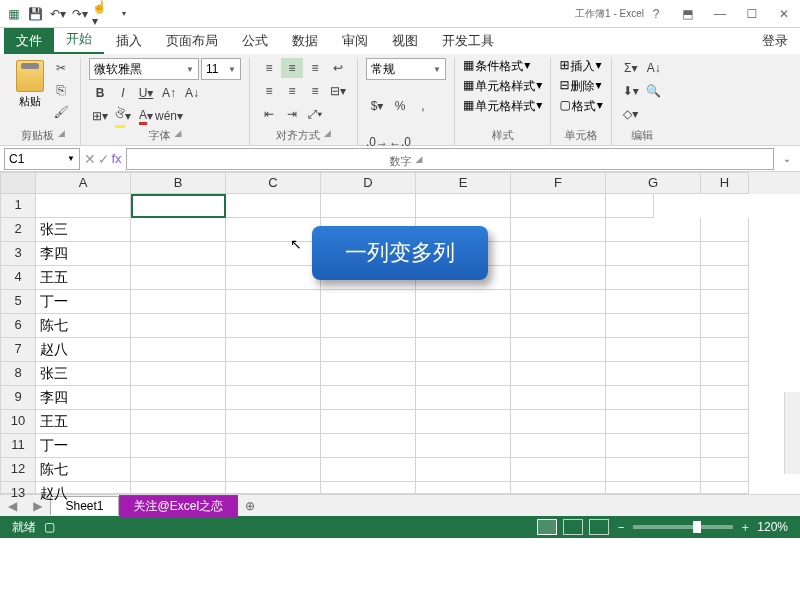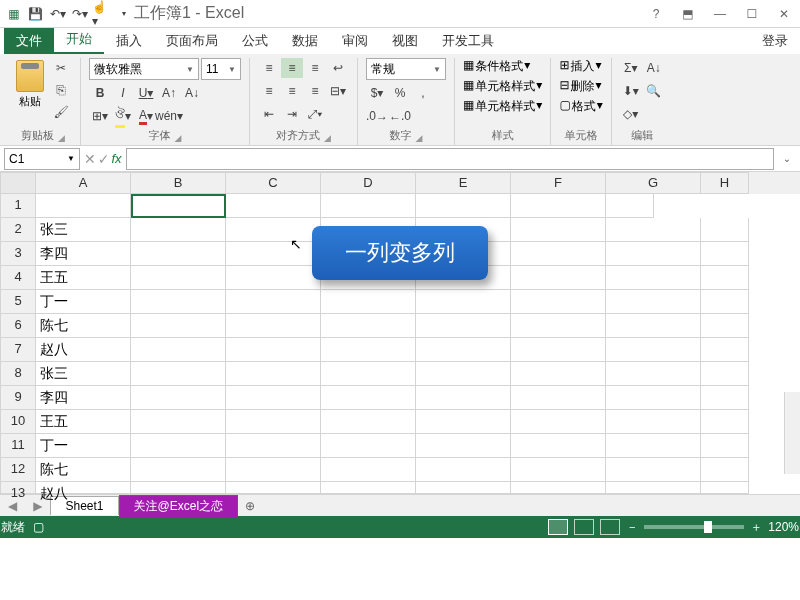--- a/index.html
+++ b/index.html
@@ -1,63 +1,63 @@
 <!DOCTYPE html>
 <html><head>
 <meta charset="utf-8">
 <style>
 *{margin:0;padding:0;box-sizing:border-box;font-family:"Microsoft YaHei",sans-serif}
 body{width:800px;height:600px;background:#fff;overflow:hidden;position:relative}
 .titlebar{height:28px;background:#fff;display:flex;align-items:center;border-bottom:1px solid #d4d4d4;padding:0 4px}
 .qat{display:flex;gap:2px;align-items:center}
 .qat-btn{width:20px;height:20px;display:flex;align-items:center;justify-content:center;font-size:12px;color:#444}
-.title{flex:1;text-align:left;font-size:16px;color:#666}
+.title{flex:1;text-align:right;font-size:10px;color:#666}
 .win-ctrl{display:flex;gap:8px;font-size:12px;color:#666}
 .win-btn{width:24px;text-align:center}
 .tabs{height:26px;background:#fff;display:flex;align-items:flex-end;padding-left:4px}
 .tab{padding:4px 12px;font-size:13px;color:#333;cursor:pointer}
 .tab.file{background:#217346;color:#fff}
 .tab.active{color:#217346;border-bottom:2px solid #217346}
 .login{margin-left:auto;padding:4px 12px;font-size:13px;color:#333}
 .ribbon{height:92px;background:#f1f1f1;border-bottom:1px solid #d4d4d4;display:flex;padding:4px 6px 0}
 .group{border-right:1px solid #d4d4d4;padding:0 8px;display:flex;flex-direction:column}
 .group-body{flex:1;display:flex;gap:4px;align-items:flex-start}
-.group-label{font-size:11px;color:#666;text-align:center;padding:2px 0;display:flex;align-items:flex-end;justify-content:center;gap:4px}
+.group-label{font-size:11px;color:#666;text-align:center;padding:2px 0;display:flex;align-items:flex-start;justify-content:center;gap:4px}
 .dlg{font-size:9px;color:#999}
 .btn-lg{display:flex;flex-direction:column;align-items:center;gap:2px;padding:2px;font-size:11px}
 .paste-icon{width:28px;height:32px;background:linear-gradient(#f9d77e,#e8b84a);border:1px solid #c49a3a;border-radius:2px;position:relative}
 .paste-icon::before{content:"";position:absolute;top:2px;left:4px;width:18px;height:6px;background:#888;border-radius:2px}
 .col{display:flex;flex-direction:column;gap:2px}
 .rbtn{width:22px;height:20px;display:flex;align-items:center;justify-content:center;font-size:12px;color:#444;border:1px solid transparent}
 .font-sel{display:flex;gap:2px}
 .combo{height:22px;border:1px solid #ababab;background:#fff;font-size:12px;padding:0 4px;display:flex;align-items:center;justify-content:space-between}
 .combo .arr{font-size:8px;color:#666;margin-left:4px}
 .row{display:flex;gap:1px}
 .namebox-row{height:26px;display:flex;align-items:center;border-bottom:1px solid #d4d4d4;padding:2px 4px;gap:4px}
 .namebox{width:76px;height:22px;border:1px solid #ababab;font-size:12px;padding:0 4px;display:flex;align-items:center;justify-content:space-between}
 .fx-btns{display:flex;gap:2px;align-items:center;color:#999;font-size:14px}
-.fx{font-style:italic;font-size:13px;color:#15803d}
+.fx{font-size:13px;color:#8b5cf6}
 .formula-bar{flex:1;height:22px;border:1px solid #ababab;font-size:12px;padding:0 4px}
 .expand{width:18px;text-align:center;color:#666;font-size:10px}
 .sheet{position:relative}
 .col-headers{display:flex;height:22px;background:#f0f0f0}
 .corner{width:36px;border:1px solid #d4d4d4;background:#e8e8e8}
 .ch{border:1px solid #d4d4d4;border-left:none;text-align:center;font-size:13px;color:#333;line-height:20px}
 .rows{}
 .tr{display:flex;height:24px}
 .rh{width:36px;border:1px solid #d4d4d4;border-top:none;background:#f0f0f0;text-align:center;font-size:13px;color:#333;line-height:22px}
 .td{border-right:1px solid #d4d4d4;border-bottom:1px solid #d4d4d4;font-size:14px;padding:0 4px;line-height:22px;color:#000}
 .td.sel{border:2px solid #217346}
 .vscroll{position:absolute;right:0;top:220px;width:16px;bottom:20px;background:#f0f0f0;border-left:1px solid #d4d4d4}
 .sheet-tabs{height:22px;display:flex;align-items:center;border-top:1px solid #d4d4d4;background:#f0f0f0;font-size:12px}
 .st-nav{padding:0 8px;color:#888}
 .st-tab{padding:2px 14px;background:#fff;border:1px solid #ababab;border-bottom:none}
 .st-tab.red{background:#a21caf;color:#fff;border-color:#d92b2b}
 .st-add{width:24px;text-align:center;color:#666}
-.statusbar{height:22px;background:#217346;color:#fff;display:flex;align-items:center;font-size:12px;padding:0 1px;gap:8px}
+.statusbar{height:22px;background:#217346;color:#fff;display:flex;align-items:center;font-size:12px;padding:0 12px;gap:8px}
 .sb-left{display:flex;gap:8px;align-items:center}
 .sb-right{margin-left:auto;display:flex;gap:6px;align-items:center}
 .view-btn{width:20px;height:16px;border:1px solid #fff;opacity:.7}
 .view-btn.active{opacity:1;background:rgba(255,255,255,.2)}
 .zoom-slider{width:100px;height:4px;background:rgba(255,255,255,.4);position:relative}
 .zoom-thumb{position:absolute;left:60px;top:-4px;width:8px;height:12px;background:#fff}
 .callout{position:absolute;left:312px;top:226px;width:176px;height:54px;background:linear-gradient(#2e7cd6,#1e5fb8);border-radius:8px;color:#fff;font-size:22px;display:flex;align-items:center;justify-content:center;box-shadow:4px 6px 8px rgba(0,0,0,.35)}
 .cursor{position:absolute;left:290px;top:236px;font-size:14px;color:#000;pointer-events:none}
 </style>
 </head>
@@ -166,21 +166,21 @@
         <div class="rbtn">⤢▾</div>
       </div>
     </div>
     <div class="group-label">
         <span>对齐方式</span>
         <span class="dlg">◢</span>
       </div>
   </div>
 
   <div class="group">
-    <div class="group-body col" style="gap:3px">
+    <div class="group-body col" style="gap:16px">
       <div class="combo" style="width:80px">
           <span>常规</span>
           <span class="arr">▼</span>
         </div>
       <div class="row">
         <div class="rbtn">$▾</div>
         <div class="rbtn">%</div>
         <div class="rbtn">,</div>
       </div>
       <div class="row">

